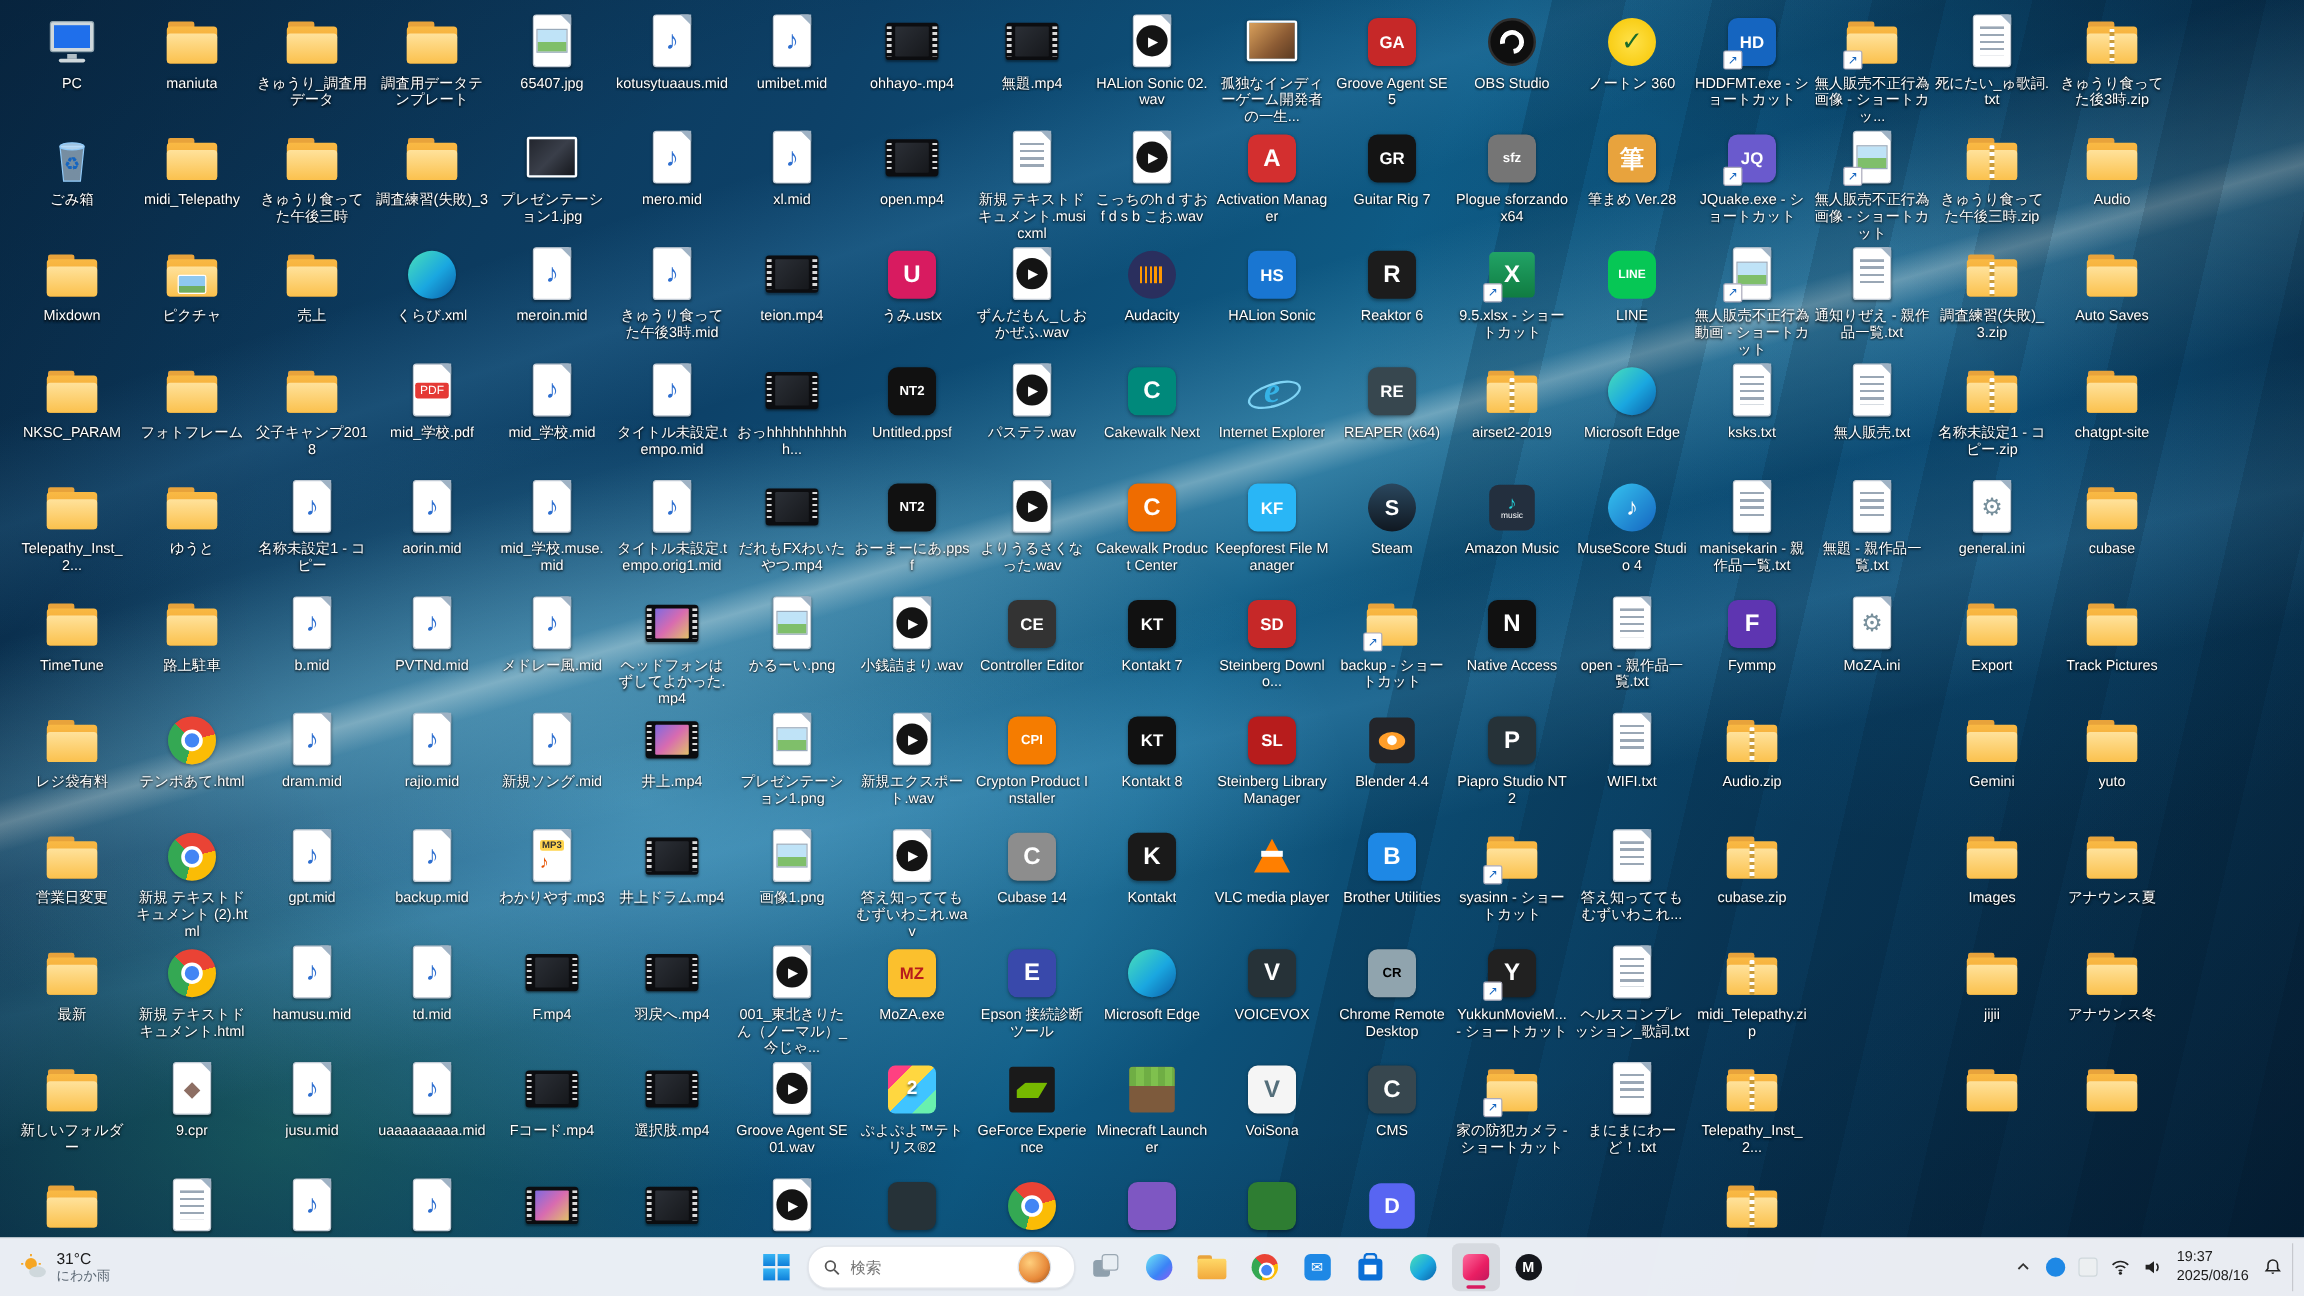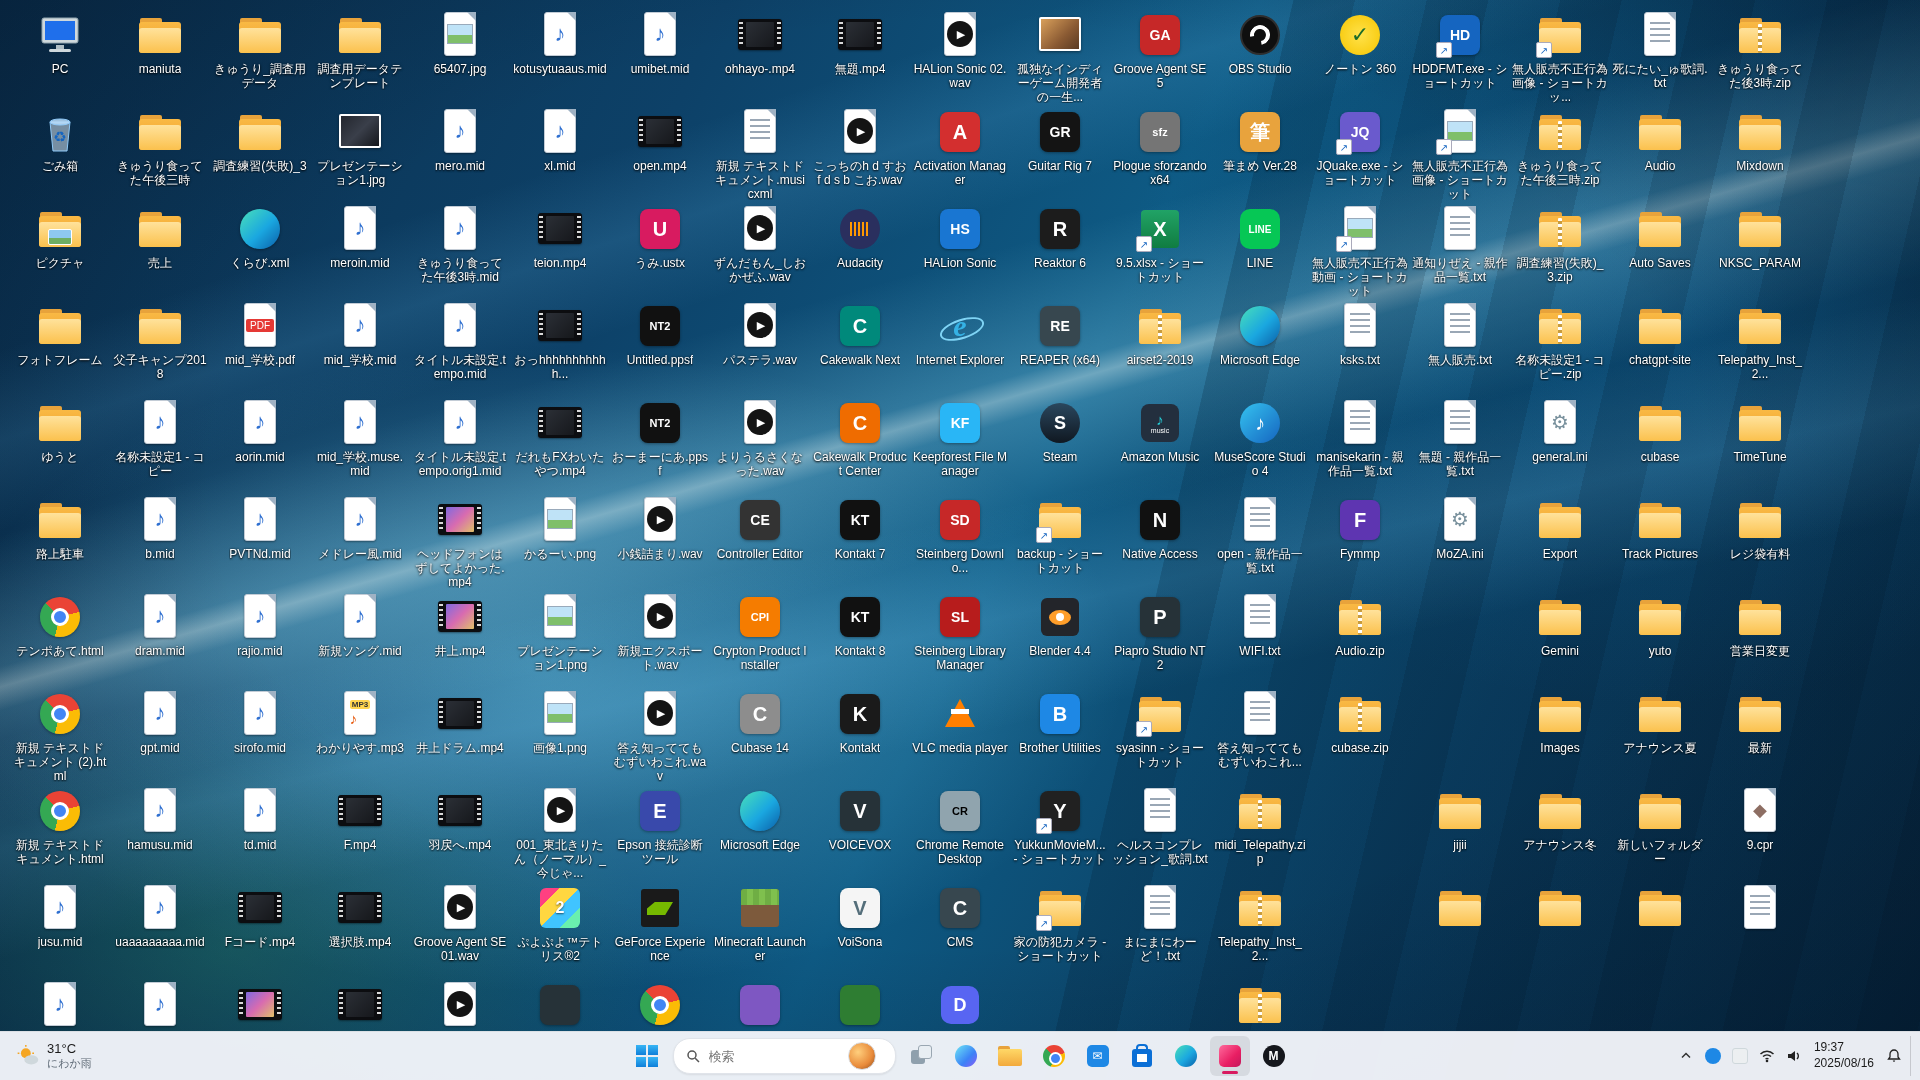--- a/index.html
+++ b/index.html
@@ -332,20 +332,28 @@
           <text x="24" y="34" font-size="15" text-anchor="middle" fill="#1565c0">♻</text>
         </svg></div>
       <div class="lbl">ごみ箱</div>
     </div>
     <div class="dicon">
       <div class="ic">
         <i class="f-tab"></i>
         <i class="f-body"></i>
         <i class="f-front"></i>
       </div>
+      <div class="lbl">midi_Telepathy</div>
+    </div>
+    <div class="dicon">
+      <div class="ic">
+        <i class="f-tab"></i>
+        <i class="f-body"></i>
+        <i class="f-front"></i>
+      </div>
       <div class="lbl">きゅうり食ってた午後三時</div>
     </div>
     <div class="dicon">
       <div class="ic">
         <i class="f-tab"></i>
         <i class="f-body"></i>
         <i class="f-front"></i>
       </div>
       <div class="lbl">調査練習(失敗)_3</div>
     </div>
@@ -1144,21 +1152,21 @@
         </span>
       </div>
       <div class="lbl">gpt.mid</div>
     </div>
     <div class="dicon">
       <div class="ic">
         <span class="doc">
           <b class="note">♪</b>
         </span>
       </div>
-      <div class="lbl">sirofo.mid</div>
+      <div class="lbl">backup.mid</div>
     </div>
     <div class="dicon">
       <div class="ic">
         <span class="doc">
           <b class="mp3box">
             <u>MP3</u>
             <s>♪</s>
           </b>
         </span>
       </div>
@@ -1303,20 +1311,26 @@
       </div>
       <div class="lbl">羽戻へ.mp4</div>
     </div>
     <div class="dicon">
       <div class="ic">
         <span class="doc">
           <b class="play">▶</b>
         </span>
       </div>
       <div class="lbl">001_東北きりたん（ノーマル）_今じゃ...</div>
+    </div>
+    <div class="dicon">
+      <div class="ic">
+        <span class="appq" style="background:#fbc02d;color:#b71c1c;font-size:14px">MZ</span>
+      </div>
+      <div class="lbl">MoZA.exe</div>
     </div>
     <div class="dicon">
       <div class="ic">
         <span class="appq" style="background:#3949ab;color:#fff;font-size:20px">E</span>
       </div>
       <div class="lbl">Epson 接続診断ツール</div>
     </div>
     <div class="dicon">
       <div class="ic">
         <span class="edgec"></span>

